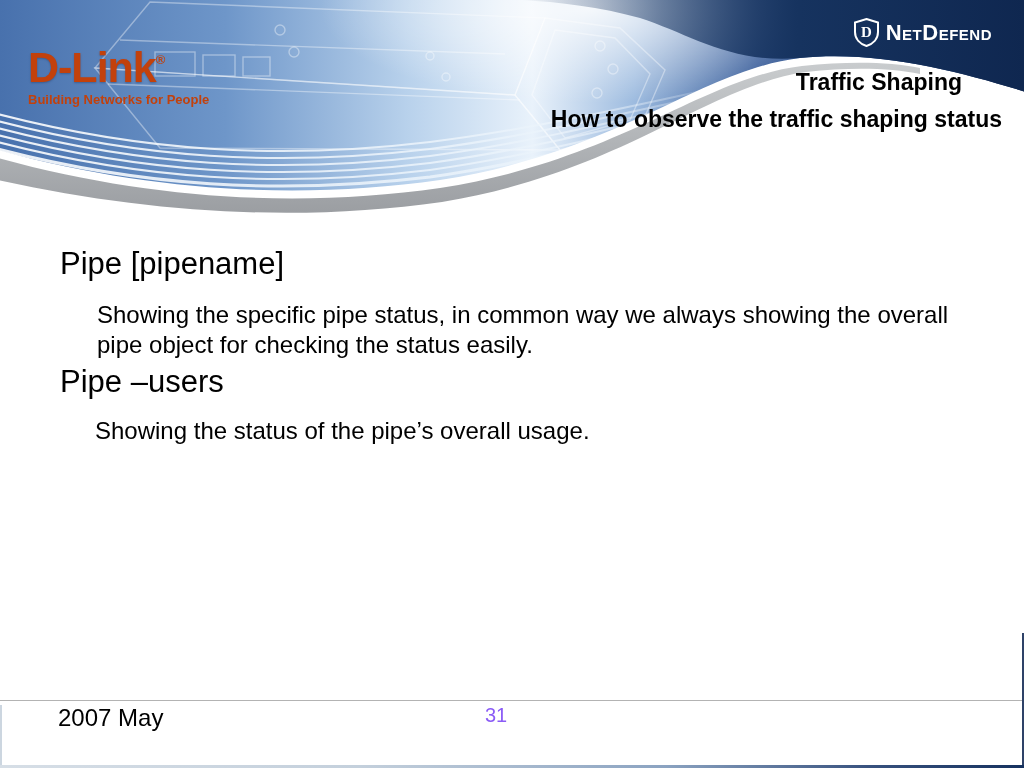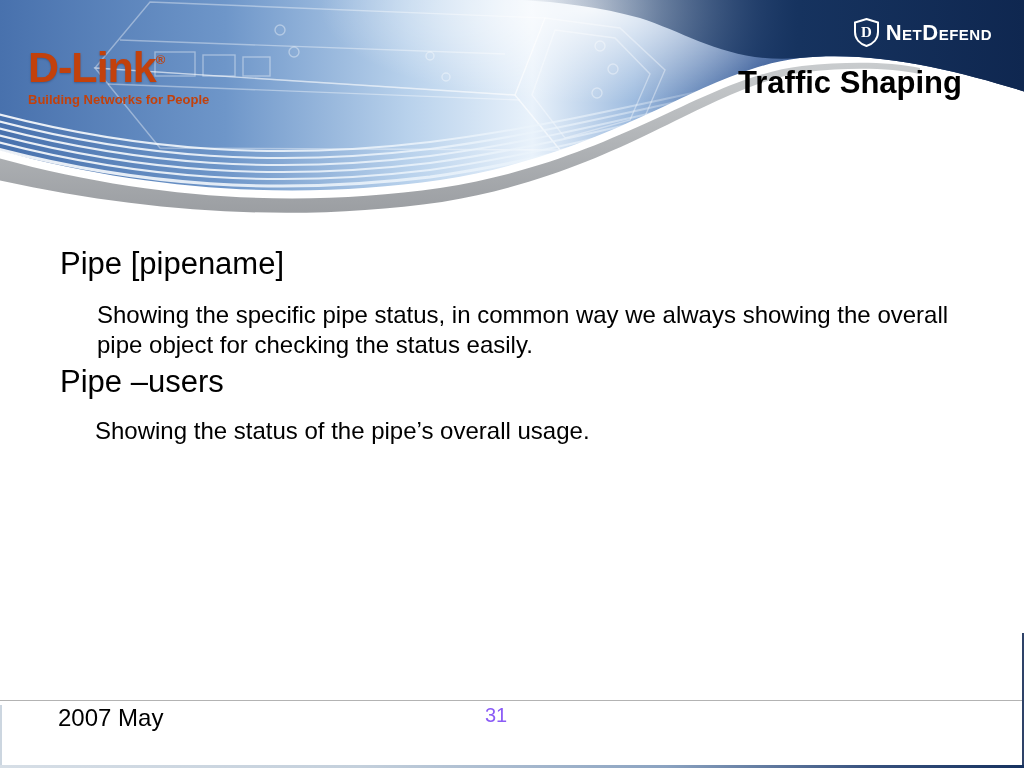--- a/index.html
+++ b/index.html
@@ -16,21 +16,21 @@
     text-shadow:0 1px 2px rgba(20,40,80,.35);}
   .dlink-reg{font-size:13px;vertical-align:18px;font-weight:bold;}
   .dlink-tag{font-size:13px;font-weight:bold;margin-top:4px;letter-spacing:0px;}
 
   
   .netdefend{position:absolute;right:32px;top:18px;display:flex;align-items:center;gap:7px;color:#fff;}
   .nd-text{font-size:22px;font-weight:bold;font-variant:small-caps;letter-spacing:.5px;text-align:right;}
 
   
   .titles{position:absolute;right:22px;top:64px;text-align:right;color:#000;
-    font-weight:bold;font-size:31px;line-height:37px;}
+    font-weight:bold;font-size:23px;line-height:37px;}
   .titles .t1{padding-right:40px;}
 
   
   .txt{position:absolute;color:#000;}
   .big{font-size:31px;line-height:36px;}
   .small{font-size:24px;line-height:29.5px;}
   .intro{left:60px;top:188px;}
   .cmd1{left:60px;top:246px;text-align:center;}
   .desc1{left:97px;top:292px;width:862px;margin-top:8px;}
   .cmd2{left:60px;top:364px;}
@@ -135,20 +135,21 @@
   <div class="netdefend">
     <svg width="25" height="29" viewBox="0 0 25 29" aria-hidden="true">
       <path d="M12.5 1 L24 4.5 V14 C24 21 19 26 12.5 28 C6 26 1 21 1 14 V4.5 Z" fill="none" stroke="#ffffff" stroke-width="2"></path>
       <text x="12.5" y="19" text-anchor="middle" font-family="Liberation Serif, serif" font-size="15" font-weight="bold" fill="#ffffff">D</text>
     </svg>
     <span class="nd-text">NetDefend</span>
   </div>
 
   <div class="titles">
     <div class="t1">Traffic Shaping</div>
+    <div class="t2">How to observe the traffic shaping status</div>
   </div>
 
   <div class="txt big cmd1">Pipe [pipename]</div>
   <div class="txt small desc1">Showing the specific pipe status, in common way we always showing the overall pipe object for checking the status easily.</div>
   <div class="txt small desc2">Showing the status of the pipe’s overall usage.</div>
   <div class="txt big cmd2">Pipe –users</div>
 
   <div class="footer-line"></div>
   <div class="footer-date">2007 May</div>
   <div class="footer-page">31</div>

